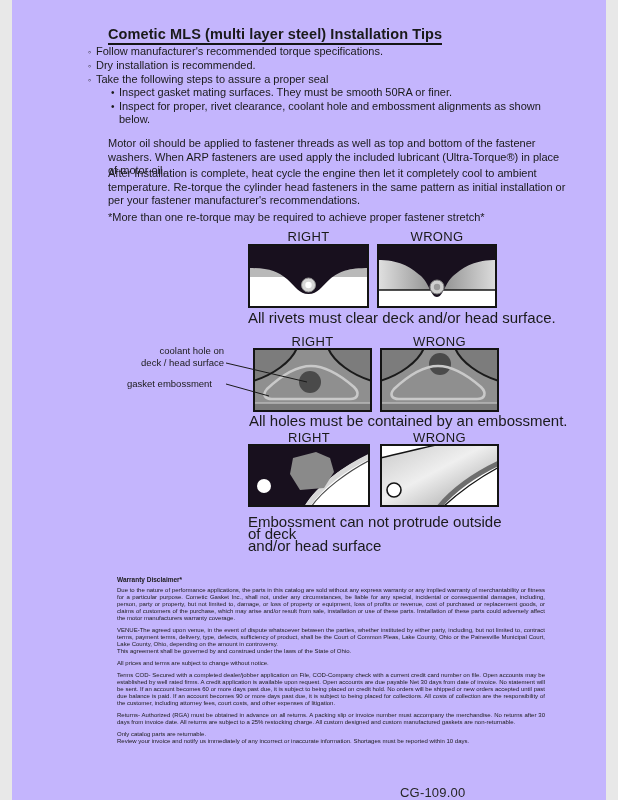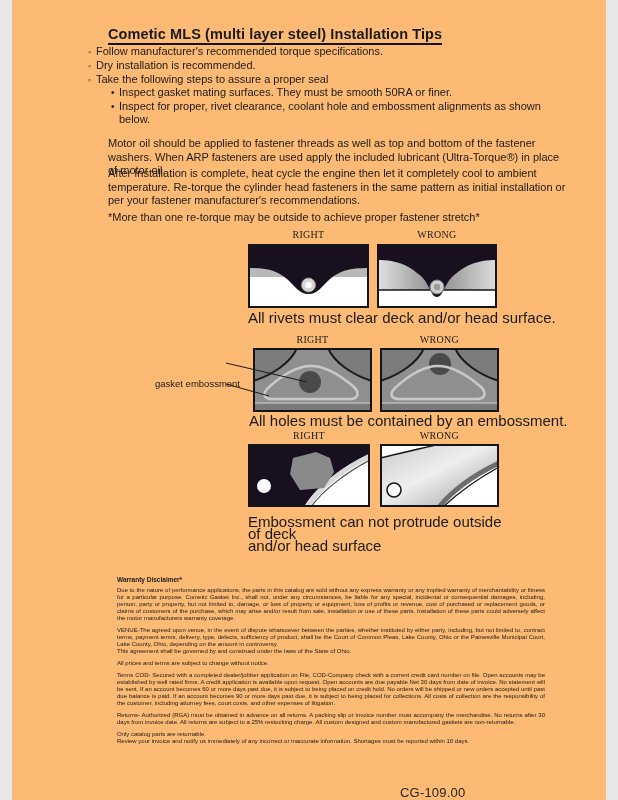--- a/index.html
+++ b/index.html
@@ -1,37 +1,37 @@
 <!DOCTYPE html>
 <html><head>
 <meta charset="utf-8">
 <style>
   html,body { margin:0; padding:0; background:#e8e8e8; }
   .page {
     position:relative; width:594px; height:800px; margin:0 auto;
-    background:#fdba74; overflow:hidden;
+    background:#c4b5fd; overflow:hidden;
     font-family:"Liberation Sans", sans-serif; color:#1a1a1a;
   }
   .abs { position:absolute; }
   .title {
     left:96px; top:26px; font-size:14.5px; font-weight:bold;
     border-bottom:2px solid #151515; padding-bottom:1px; letter-spacing:0.1px;
   }
   .body-text { font-size:11px; line-height:13.5px; }
   .bullets { left:76px; top:45px; width:480px; }
   .bullet-row { display:flex; }
   .bullet-row .mk { width:8px; font-size:9px; line-height:14px; }
   .subbullets { left:99px; top:86px; width:460px; }
   .subbullets .mk { width:8px; font-size:10px; line-height:13.5px; }
   .diesel-heading { left:96px; top:119px; font-size:12.5px; font-weight:bold; }
   .para { left:96px; width:463px; }
   .p1 { top:137px; }
   .p2 { top:167px; }
   .note { top:211px; }
-  .fig-label { font-size:10px; text-align:center; letter-spacing:0.3px;font-family:Liberation Serif, serif; }
+  .fig-label { font-size:13px; text-align:center; letter-spacing:0.3px; }
   .fig svg { display:block; }
   .caption { font-size:15px; line-height:12px; }
   .annot { font-size:9.5px; line-height:11.5px; text-align:right; }
   .fine-head { left:105px; top:576px; font-size:6.5px; font-weight:bold; }
   .fine { left:105px; top:587px; width:428px; font-size:6px; line-height:7px; text-align:justify; }
   .fine p { margin:0 0 5px 0; }
   .fine p.tight { margin-bottom:0; }
   .footer-code { left:388px; top:785px; font-size:13px; color:#262626; letter-spacing:0.2px; }
   .overlay { left:0; top:0; pointer-events:none; }
 </style>
@@ -62,21 +62,21 @@
       <span>Inspect gasket mating surfaces.  They must be smooth 50RA or finer.</span>
     </div>
     <div class="bullet-row">
       <span class="mk">•</span>
       <span>Inspect for proper, rivet clearance, coolant hole and embossment alignments as shown below.</span>
     </div>
   </div>
 
   <div class="abs para p1 body-text">Motor oil should be applied to fastener threads as well as top and bottom of the fastener washers. When ARP fasteners are used apply the included lubricant (Ultra-Torque®) in place of motor oil.</div>
   <div class="abs para p2 body-text">After Installation is complete, heat cycle the engine then let it completely cool to ambient temperature. Re-torque the cylinder head fasteners in the same pattern as initial installation or per your fastener manufacturer's recommendations.</div>
-  <div class="abs para note body-text">*More than one re-torque may be outside to achieve proper fastener stretch*</div>
+  <div class="abs para note body-text">*More than one re-torque may be required to achieve proper fastener stretch*</div>
 
   <div class="abs fig-label" style="left:236px; top:229px; width:121px;">RIGHT</div>
   <div class="abs fig-label" style="left:365px; top:229px; width:120px;">WRONG</div>
 
   <div class="abs fig" style="left:236px; top:244px;">
     <svg width="121" height="64" viewBox="0 0 121 64">
       <rect x="0" y="0" width="121" height="64" fill="#ffffff"></rect>
       <rect x="0" y="24" width="121" height="9" fill="#b9b9b9"></rect>
       <path d="M0,0 H121 V24 C100,24 92,27 82,35 C73,43 70,50 60.5,50 C51,50 48,43 39,35 C29,27 21,24 0,24 Z" fill="#18101e"></path>
       <circle cx="60.5" cy="41" r="7" fill="#d6d6d6" stroke="#8f8f8f" stroke-width="1"></circle>
@@ -100,21 +100,25 @@
       <circle cx="60" cy="43" r="7" fill="#cfcfcf" stroke="#7d7d7d" stroke-width="1"></circle>
       <circle cx="60" cy="43" r="3.2" fill="#9a9a9a"></circle>
       <rect x="1" y="1" width="118" height="62" fill="none" stroke="#141414" stroke-width="2"></rect>
     </svg>
   </div>
   <div class="abs caption" style="left:236px; top:312px;">All rivets must clear deck and/or head surface.</div>
 
   <div class="abs fig-label" style="left:241px; top:334px; width:119px;">RIGHT</div>
   <div class="abs fig-label" style="left:368px; top:334px; width:119px;">WRONG</div>
 
-  <div class="abs annot" style="left:124px; top:378px; width:104px;">gasket embossment</div>
+  <div class="abs annot" style="left:108px; top:345px; width:104px;">
+    <div>coolant hole on</div>
+    <div>deck / head surface</div>
+  </div>
+  <div class="abs annot" style="left:96px; top:378px; width:104px;">gasket embossment</div>
 
   <div class="abs fig" style="left:241px; top:348px;">
     <svg width="119" height="64" viewBox="0 0 119 64">
       <rect x="0" y="0" width="119" height="64" fill="#8f8f8f"></rect>
       <path d="M0,0 L44,0 C38,14 20,27 0,33 Z" fill="#7c7c7c" stroke="#1a1a1a" stroke-width="2"></path>
       <path d="M119,0 L75,0 C81,14 99,27 119,33 Z" fill="#7c7c7c" stroke="#1a1a1a" stroke-width="2"></path>
       <rect x="0" y="55" width="119" height="9" fill="#7a7a7a"></rect>
       <line x1="0" y1="55" x2="119" y2="55" stroke="#b8b8b8" stroke-width="1.5"></line>
       <path d="M19,51 C12,51 9,47 14,41 C30,26 45,18 58,18 C71,18 86,26 101,39 C107,45 105,51 97,51 Z" fill="none" stroke="#c9c9c9" stroke-width="2.6"></path>
       <circle cx="57" cy="34" r="11" fill="#4a4a4a"></circle>

